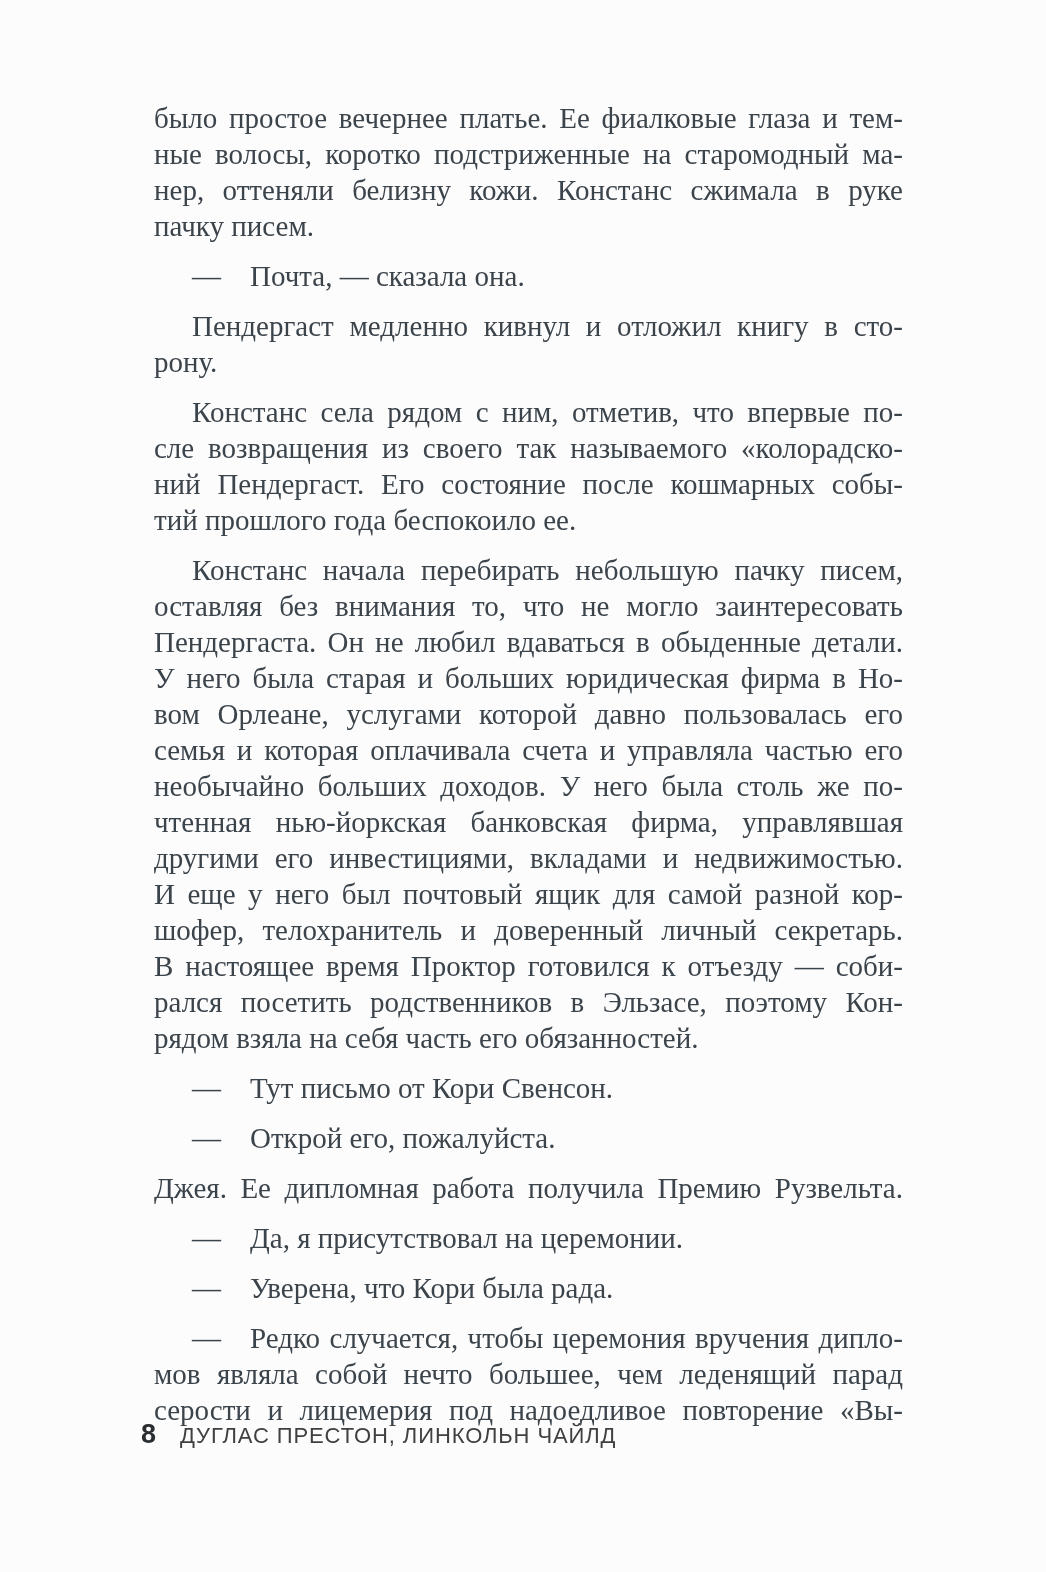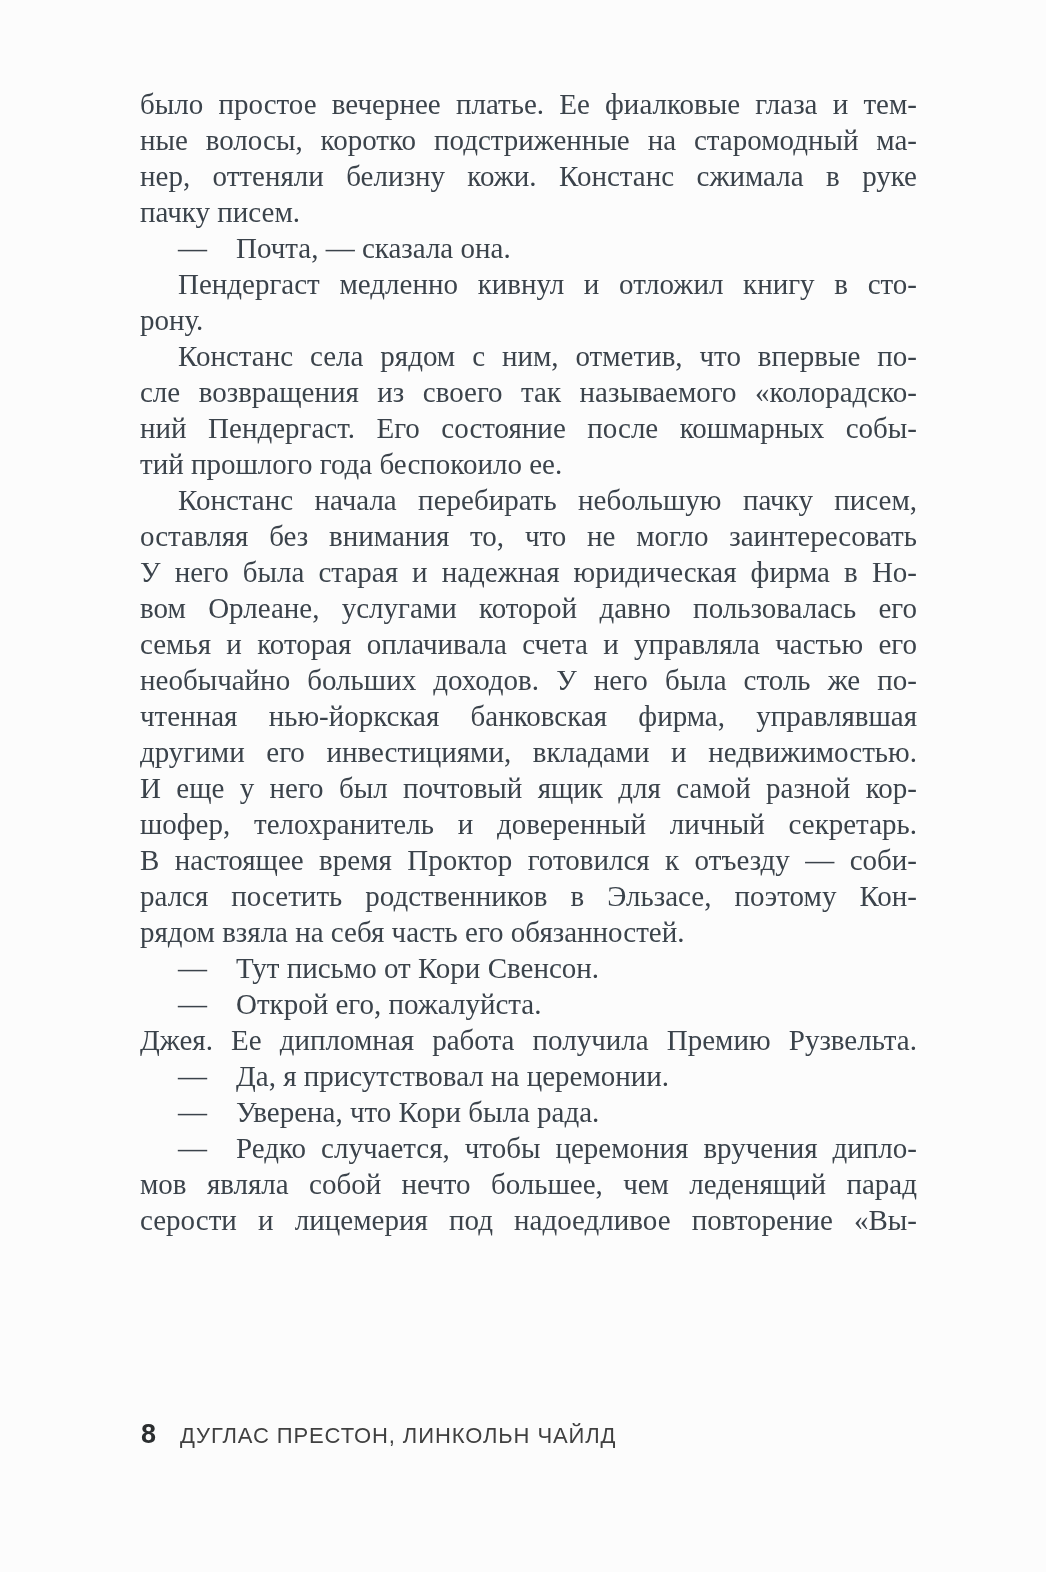--- a/index.html
+++ b/index.html
@@ -13,21 +13,21 @@
   }
   .text-block {
     position: absolute;
     left: 140px;
     top: 86px;
     width: 777px;
     font-size: 29px;
     line-height: 36px;
     color: #3b434b;
   }
-  .para { margin: 0; padding: 0; }
+  .para { margin: 14px; padding: 0; }
   .line {
     height: 36px;
     overflow: hidden;
     text-align: justify;
     text-align-last: justify;
     white-space: normal;
   }
   .line.flow-last {
     text-align: left;
     text-align-last: left;
@@ -74,21 +74,22 @@
       </div>
       <div class="para">
         <div class="line indent">Констанс села рядом с ним, отметив, что впервые по-</div>
         <div class="line">сле возвращения из своего так называемого «колорадско-</div>
         <div class="line">ний Пендергаст. Его состояние после кошмарных собы-</div>
         <div class="line flow-last">тий прошлого года беспокоило ее.</div>
       </div>
       <div class="para">
         <div class="line indent">Констанс начала перебирать небольшую пачку писем,</div>
         <div class="line">оставляя без внимания то, что не могло заинтересовать</div>
-        <div class="line">У него была старая и надежная юридическая фирма в Но-</div>
+        <div class="line">Пендергаста. Он не любил вдаваться в обыденные детали.</div>
+        <div class="line">У него была старая и больших юридическая фирма в Но-</div>
         <div class="line">вом Орлеане, услугами которой давно пользовалась его</div>
         <div class="line">семья и которая оплачивала счета и управляла частью его</div>
         <div class="line">необычайно больших доходов. У него была столь же по-</div>
         <div class="line">чтенная нью-йоркская банковская фирма, управлявшая</div>
         <div class="line">другими его инвестициями, вкладами и недвижимостью.</div>
         <div class="line">И еще у него был почтовый ящик для самой разной кор-</div>
         <div class="line">шофер, телохранитель и доверенный личный секретарь.</div>
         <div class="line">В настоящее время Проктор готовился к отъезду — соби-</div>
         <div class="line">рался посетить родственников в Эльзасе, поэтому Кон-</div>
         <div class="line flow-last">рядом взяла на себя часть его обязанностей.</div>

